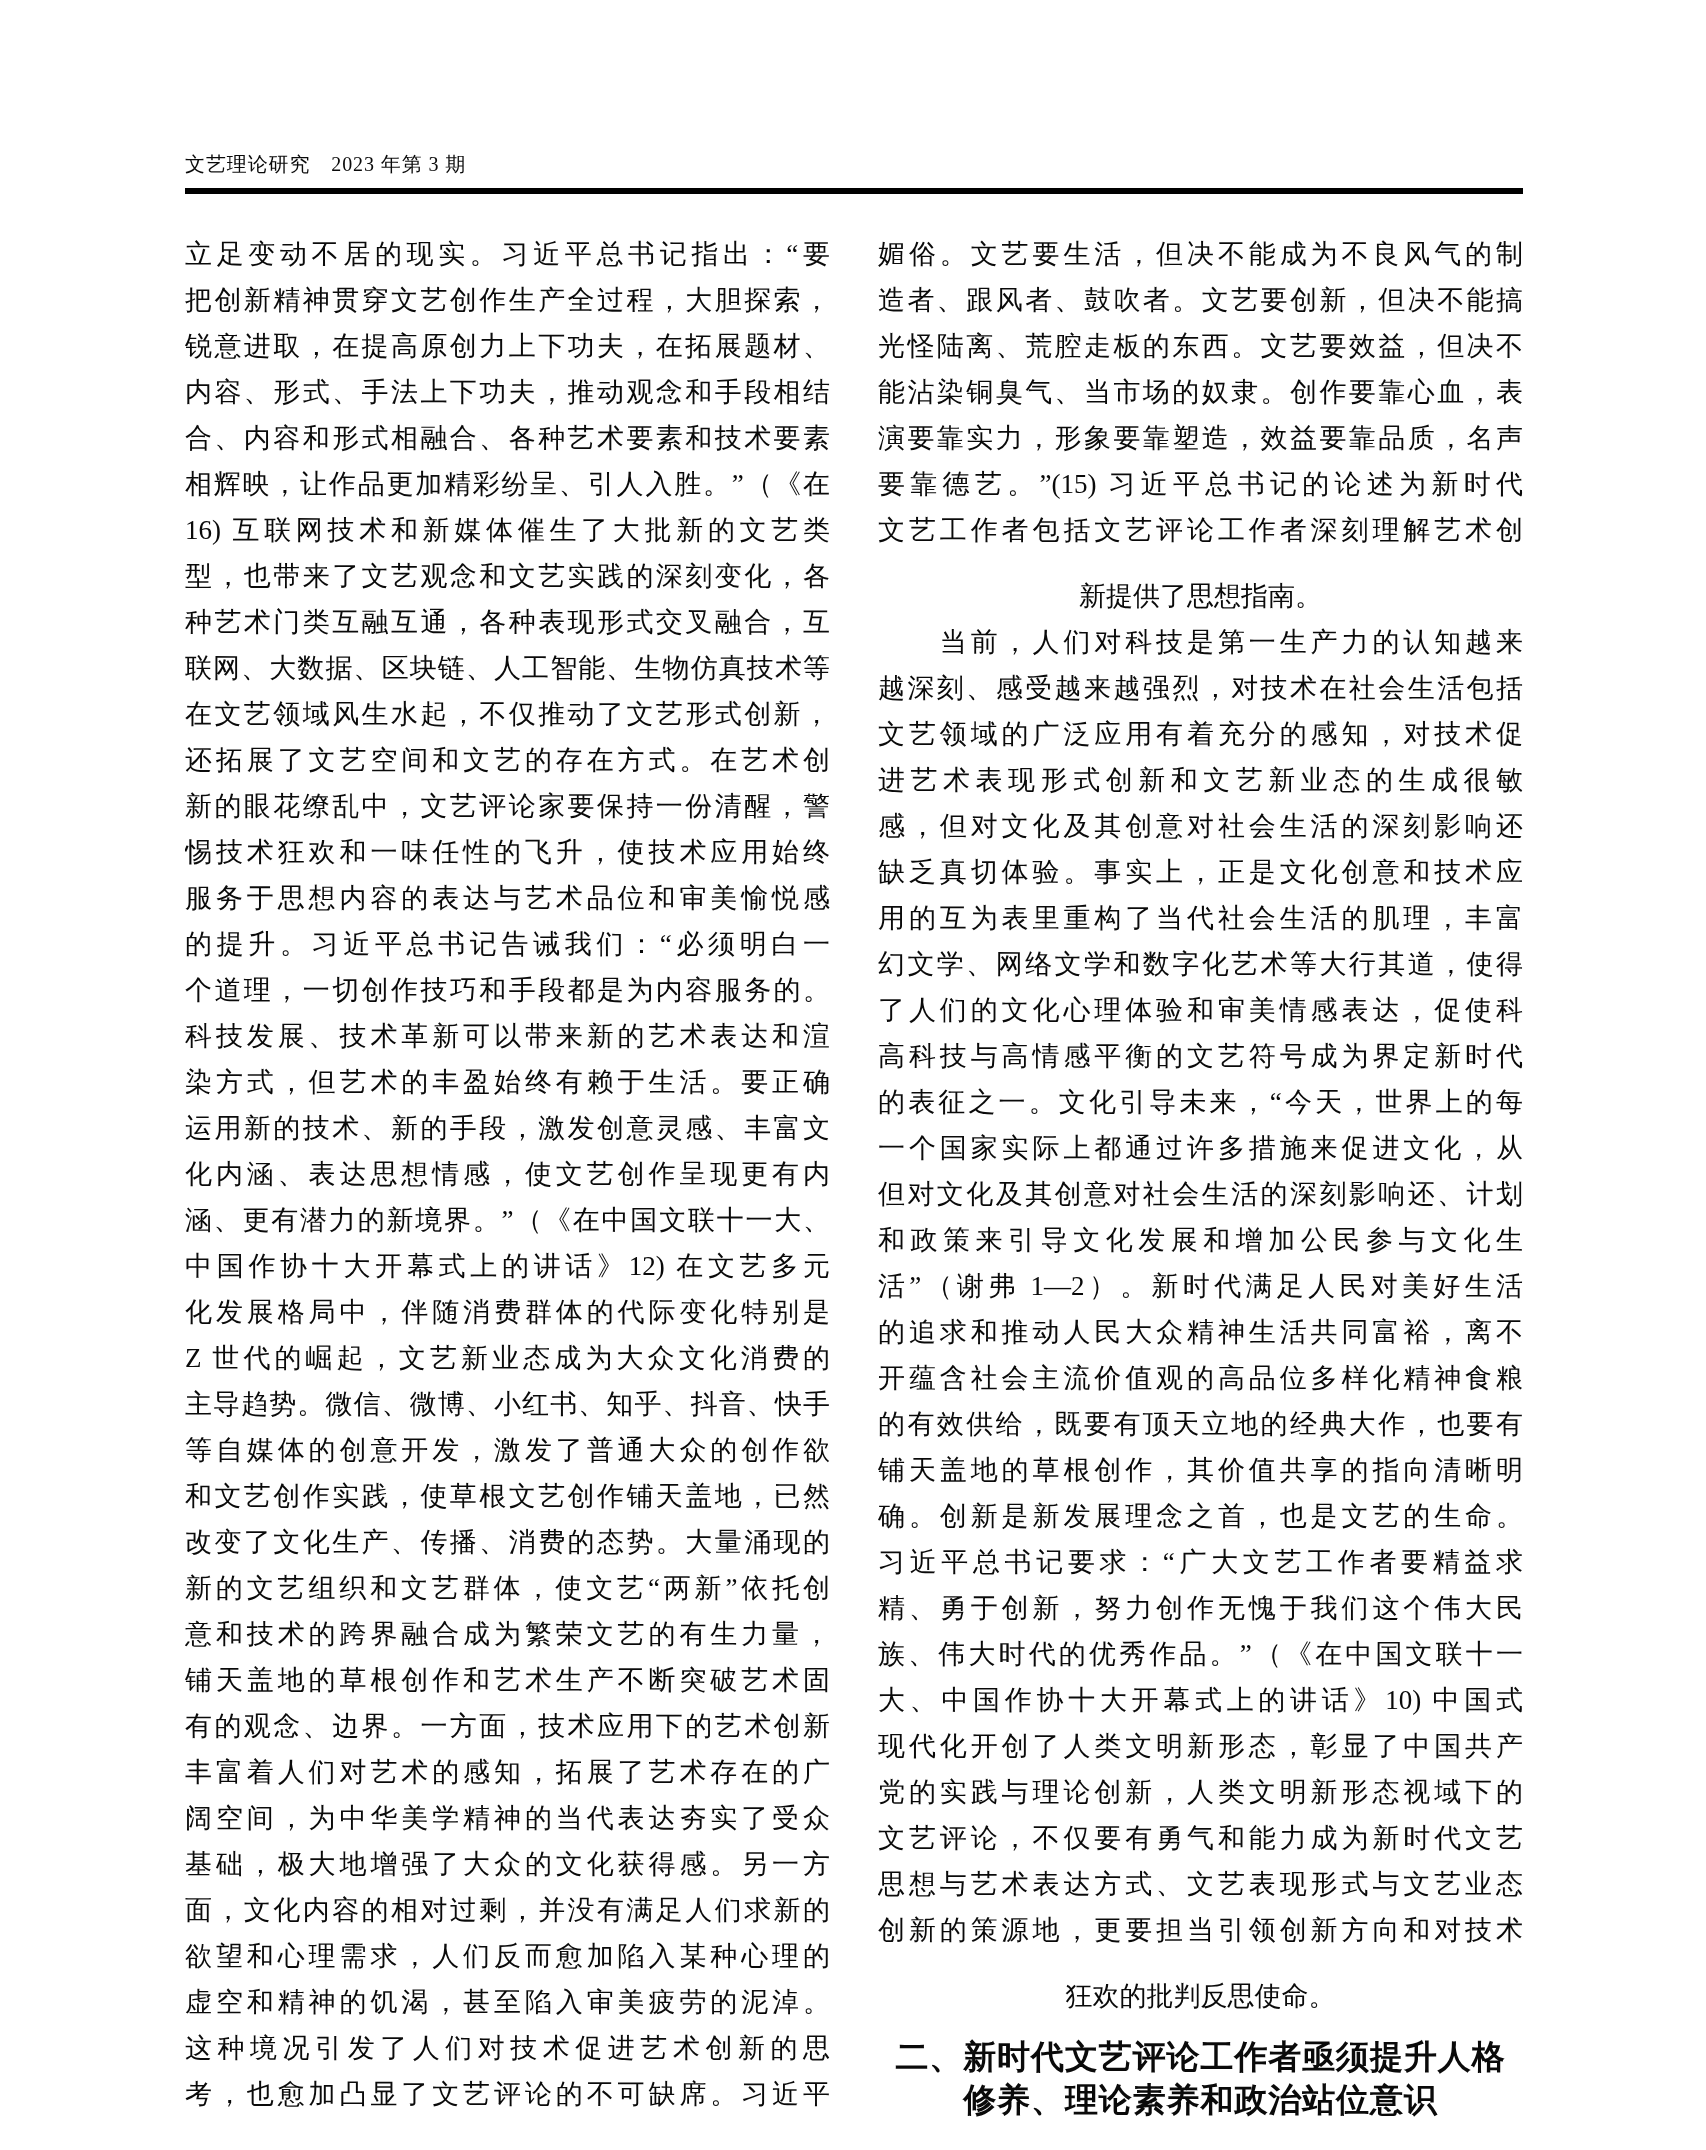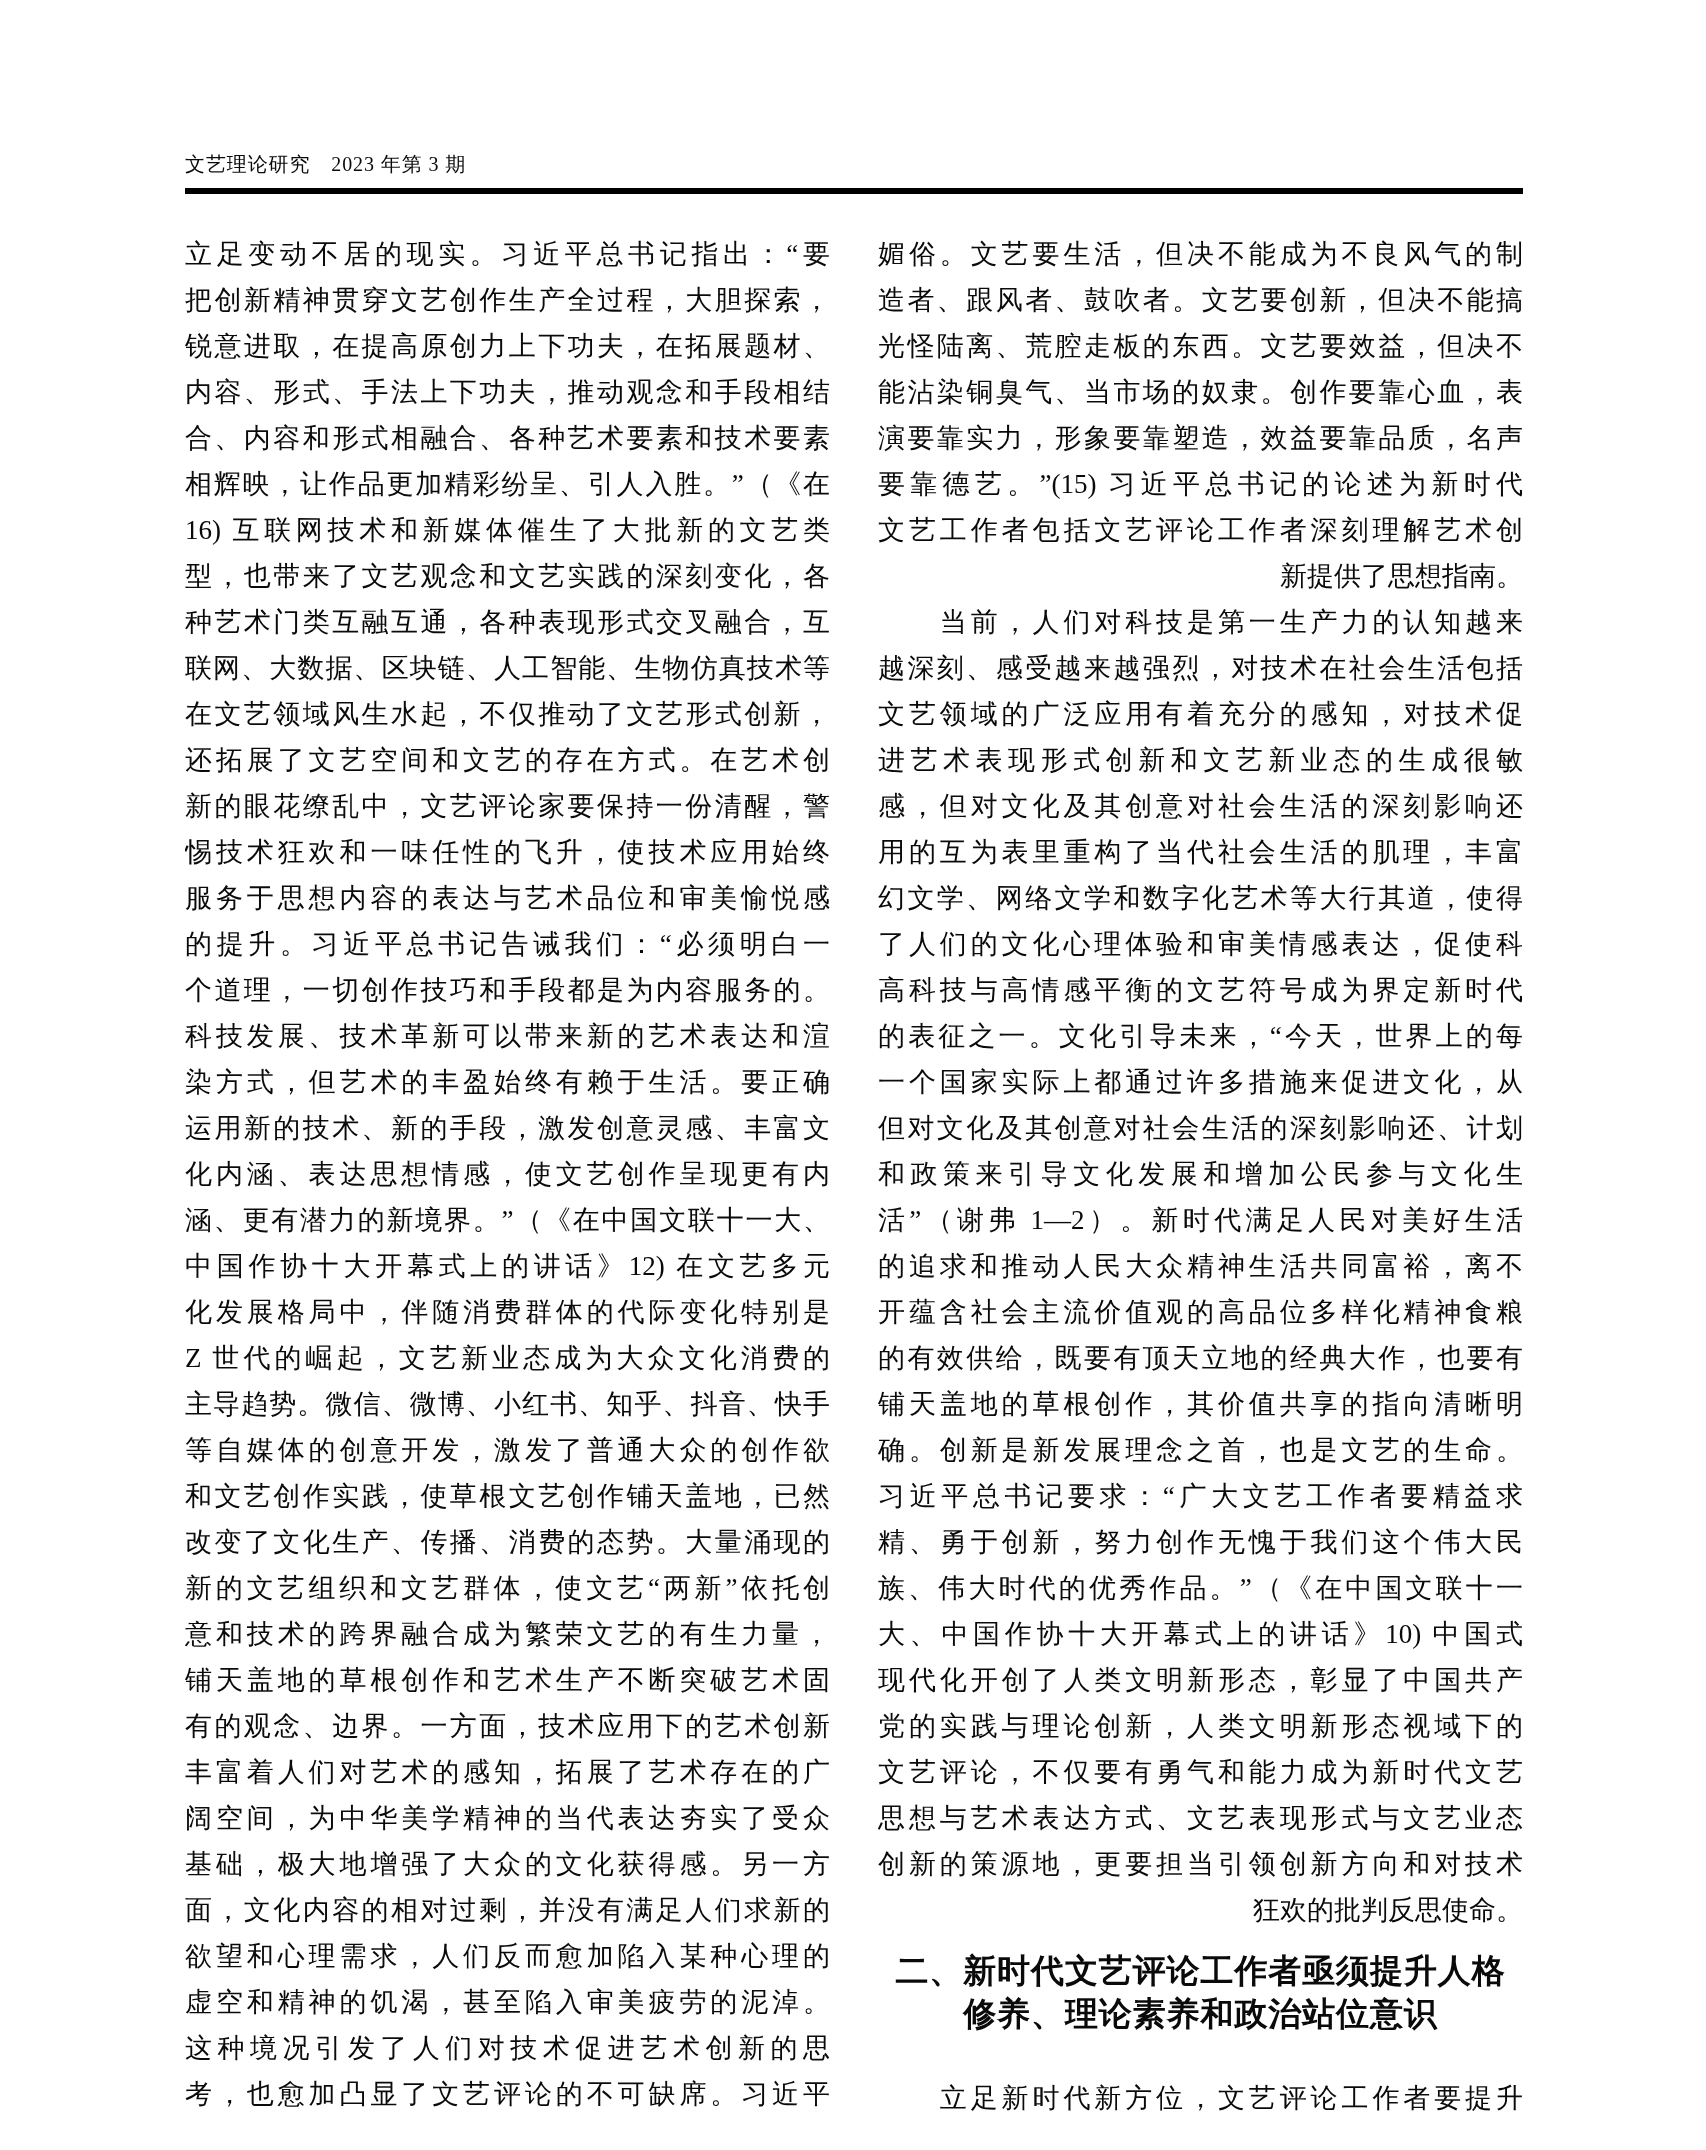--- a/index.html
+++ b/index.html
@@ -24,21 +24,21 @@
     width:1338px;display:flex;gap:48px;
   }
   .column{width:645px;}
   .line{
     height:46px;line-height:46px;
     font-size:27px;
     text-align:justify;
     overflow:hidden;
   }
   .line::after{content:"";display:inline-block;width:100%;height:0;}
-  .line.para-end{text-align:right;}
+  .line.para-end{text-align:center;margin-top:20px;}
   .line.para-end::after{content:none;}
   .heading{
     margin:15.5px 0 40px 0;
     text-align:center;
     font-family:"Liberation Sans","DejaVu Sans",sans-serif;
     font-weight:700;
   }
   .heading-line{
     font-size:33px;line-height:43px;
     letter-spacing:0.9px;
@@ -107,20 +107,21 @@
           <div class="line">能沾染铜臭气、当市场的奴隶。创作要靠心血，表</div>
           <div class="line">演要靠实力，形象要靠塑造，效益要靠品质，名声</div>
           <div class="line">要靠德艺。”(15) 习近平总书记的论述为新时代</div>
           <div class="line">文艺工作者包括文艺评论工作者深刻理解艺术创</div>
           <div class="line para-end">新提供了思想指南。</div>
           <div class="line">　　当前，人们对科技是第一生产力的认知越来</div>
           <div class="line">越深刻、感受越来越强烈，对技术在社会生活包括</div>
           <div class="line">文艺领域的广泛应用有着充分的感知，对技术促</div>
           <div class="line">进艺术表现形式创新和文艺新业态的生成很敏</div>
           <div class="line">感，但对文化及其创意对社会生活的深刻影响还</div>
+          <div class="line">缺乏真切体验。事实上，正是文化创意和技术应</div>
           <div class="line">用的互为表里重构了当代社会生活的肌理，丰富</div>
           <div class="line">幻文学、网络文学和数字化艺术等大行其道，使得</div>
           <div class="line">了人们的文化心理体验和审美情感表达，促使科</div>
           <div class="line">高科技与高情感平衡的文艺符号成为界定新时代</div>
           <div class="line">的表征之一。文化引导未来，“今天，世界上的每</div>
           <div class="line">一个国家实际上都通过许多措施来促进文化，从</div>
           <div class="line">但对文化及其创意对社会生活的深刻影响还、计划</div>
           <div class="line">和政策来引导文化发展和增加公民参与文化生</div>
           <div class="line">活”（谢弗 1—2）。新时代满足人民对美好生活</div>
           <div class="line">的追求和推动人民大众精神生活共同富裕，离不</div>

